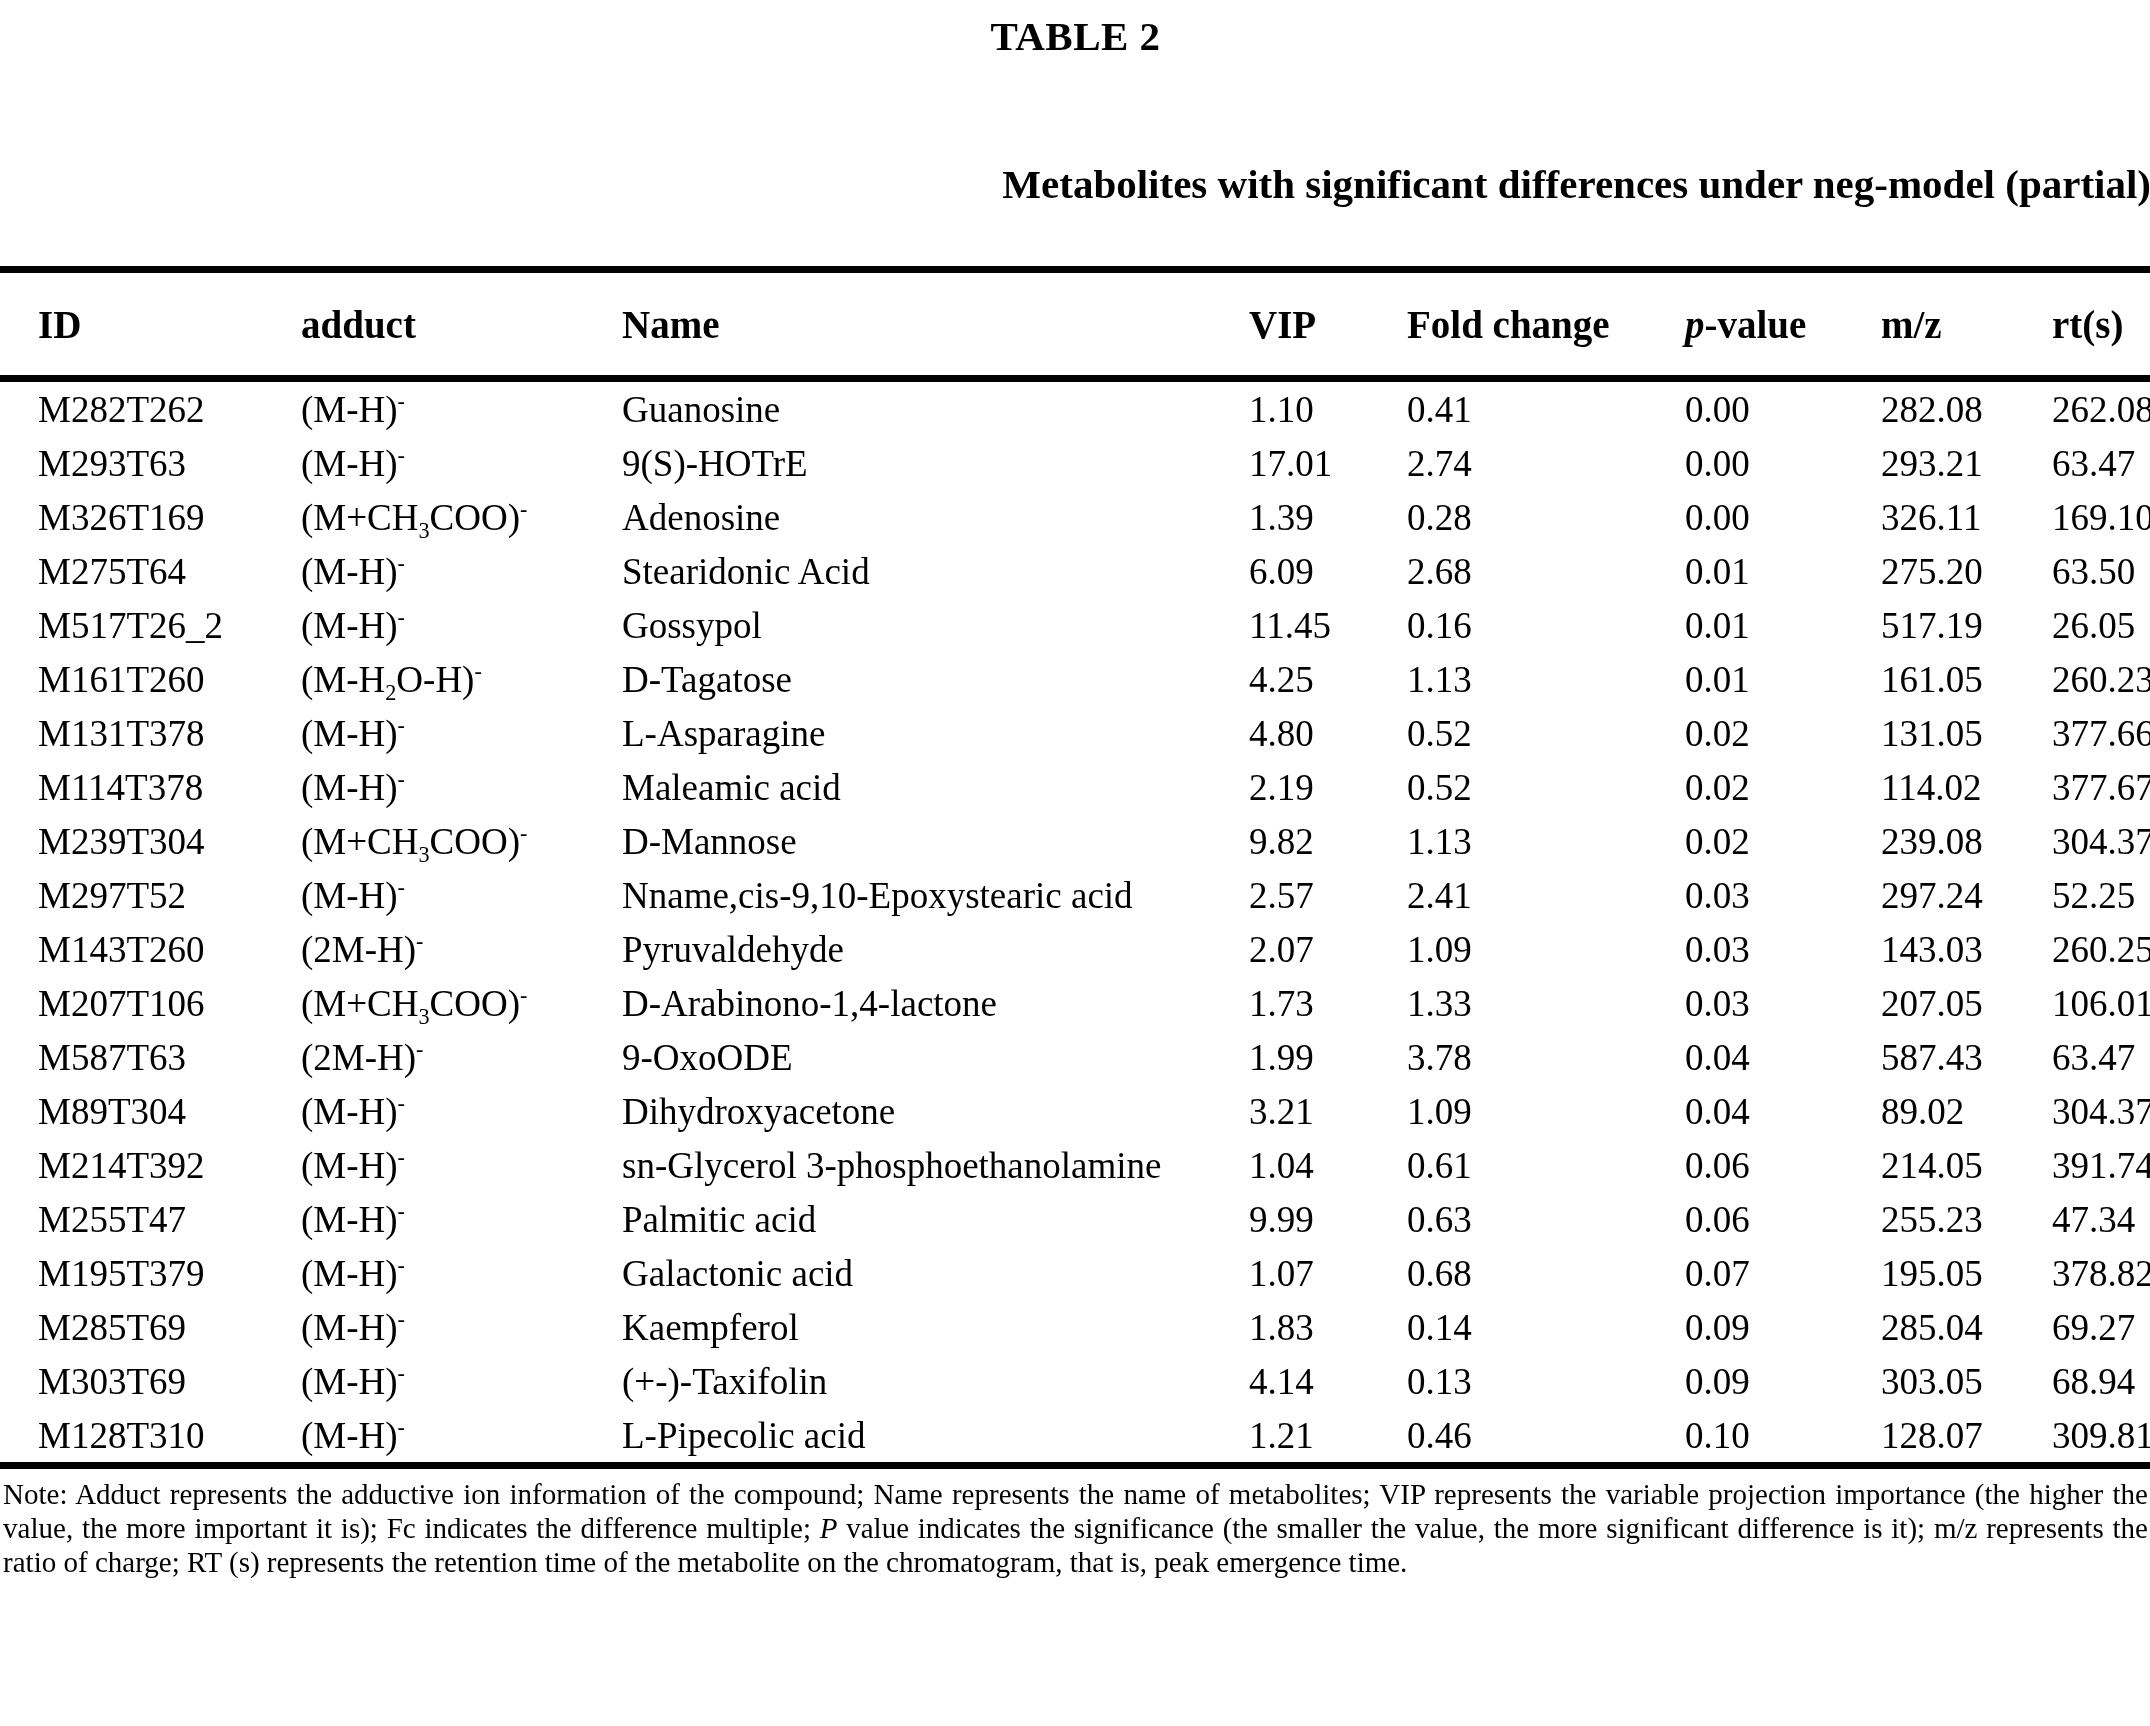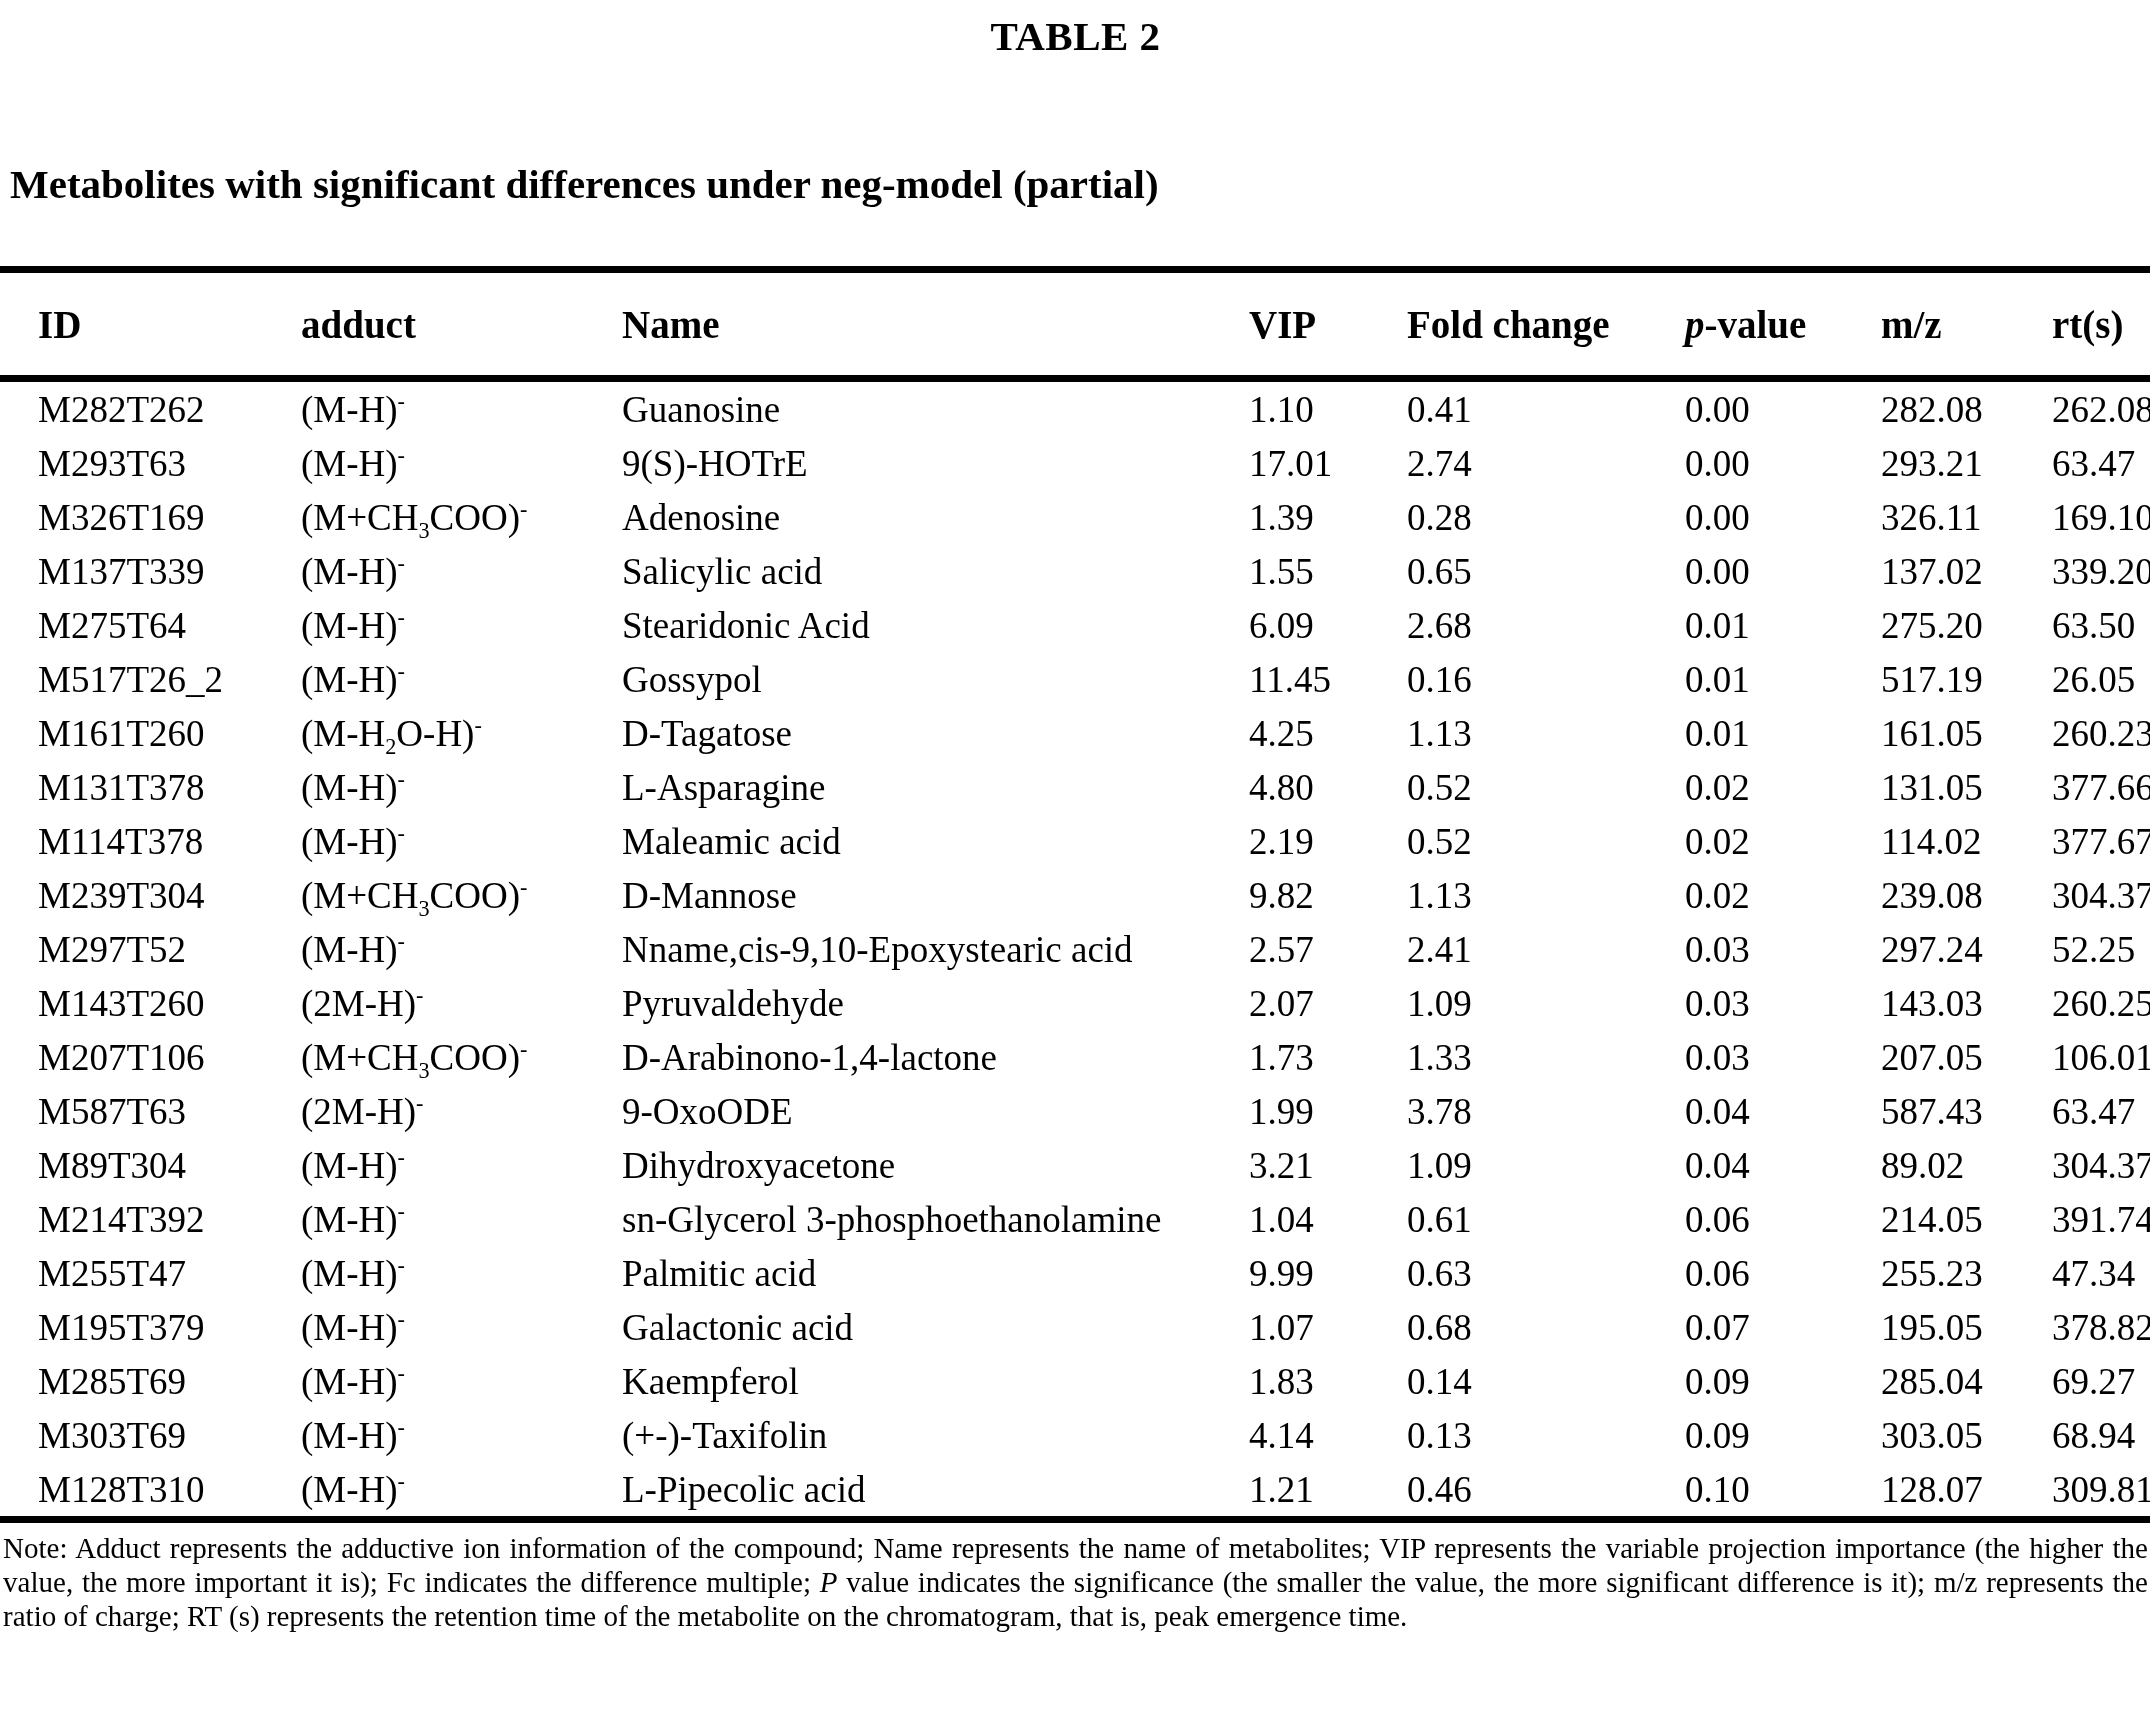--- a/index.html
+++ b/index.html
@@ -6,21 +6,21 @@
   .page{
     width:2151px;height:1726px;background:#ffffff;color:#000000;
     font-family:"Liberation Serif","DejaVu Serif",serif;
     overflow:hidden;position:relative;box-sizing:border-box;
   }
   .table-title{
     text-align:center;font-size:41px;font-weight:700;line-height:1;
     padding-top:16.3px;letter-spacing:0.5px;
   }
   .table-subtitle{
-    text-align:left;font-size:41px;font-weight:700;line-height:1;
+    text-align:right;font-size:41px;font-weight:700;line-height:1;
     margin-top:107px;
     margin-left:10px;
   }
   table.tbl{
     width:1742px;table-layout:fixed;border-collapse:collapse;
     margin-top:61px;
     border-top:7.1px solid #000;border-bottom:7.1px solid #000;
   }
   table.tbl th{
     height:102px;font-size:39px;font-weight:700;text-align:left;
@@ -98,30 +98,20 @@
           <td>M326T169</td>
           <td>(M+CH<sub>3</sub>COO)<sup>-</sup></td>
           <td>Adenosine</td>
           <td>1.39</td>
           <td>0.28</td>
           <td>0.00</td>
           <td>326.11</td>
           <td>169.10</td>
         </tr>
         <tr>
-          <td>M137T339</td>
-          <td>(M-H)<sup>-</sup></td>
-          <td>Salicylic acid</td>
-          <td>1.55</td>
-          <td>0.65</td>
-          <td>0.00</td>
-          <td>137.02</td>
-          <td>339.20</td>
-        </tr>
-        <tr>
           <td>M275T64</td>
           <td>(M-H)<sup>-</sup></td>
           <td>Stearidonic Acid</td>
           <td>6.09</td>
           <td>2.68</td>
           <td>0.01</td>
           <td>275.20</td>
           <td>63.50</td>
         </tr>
         <tr>

